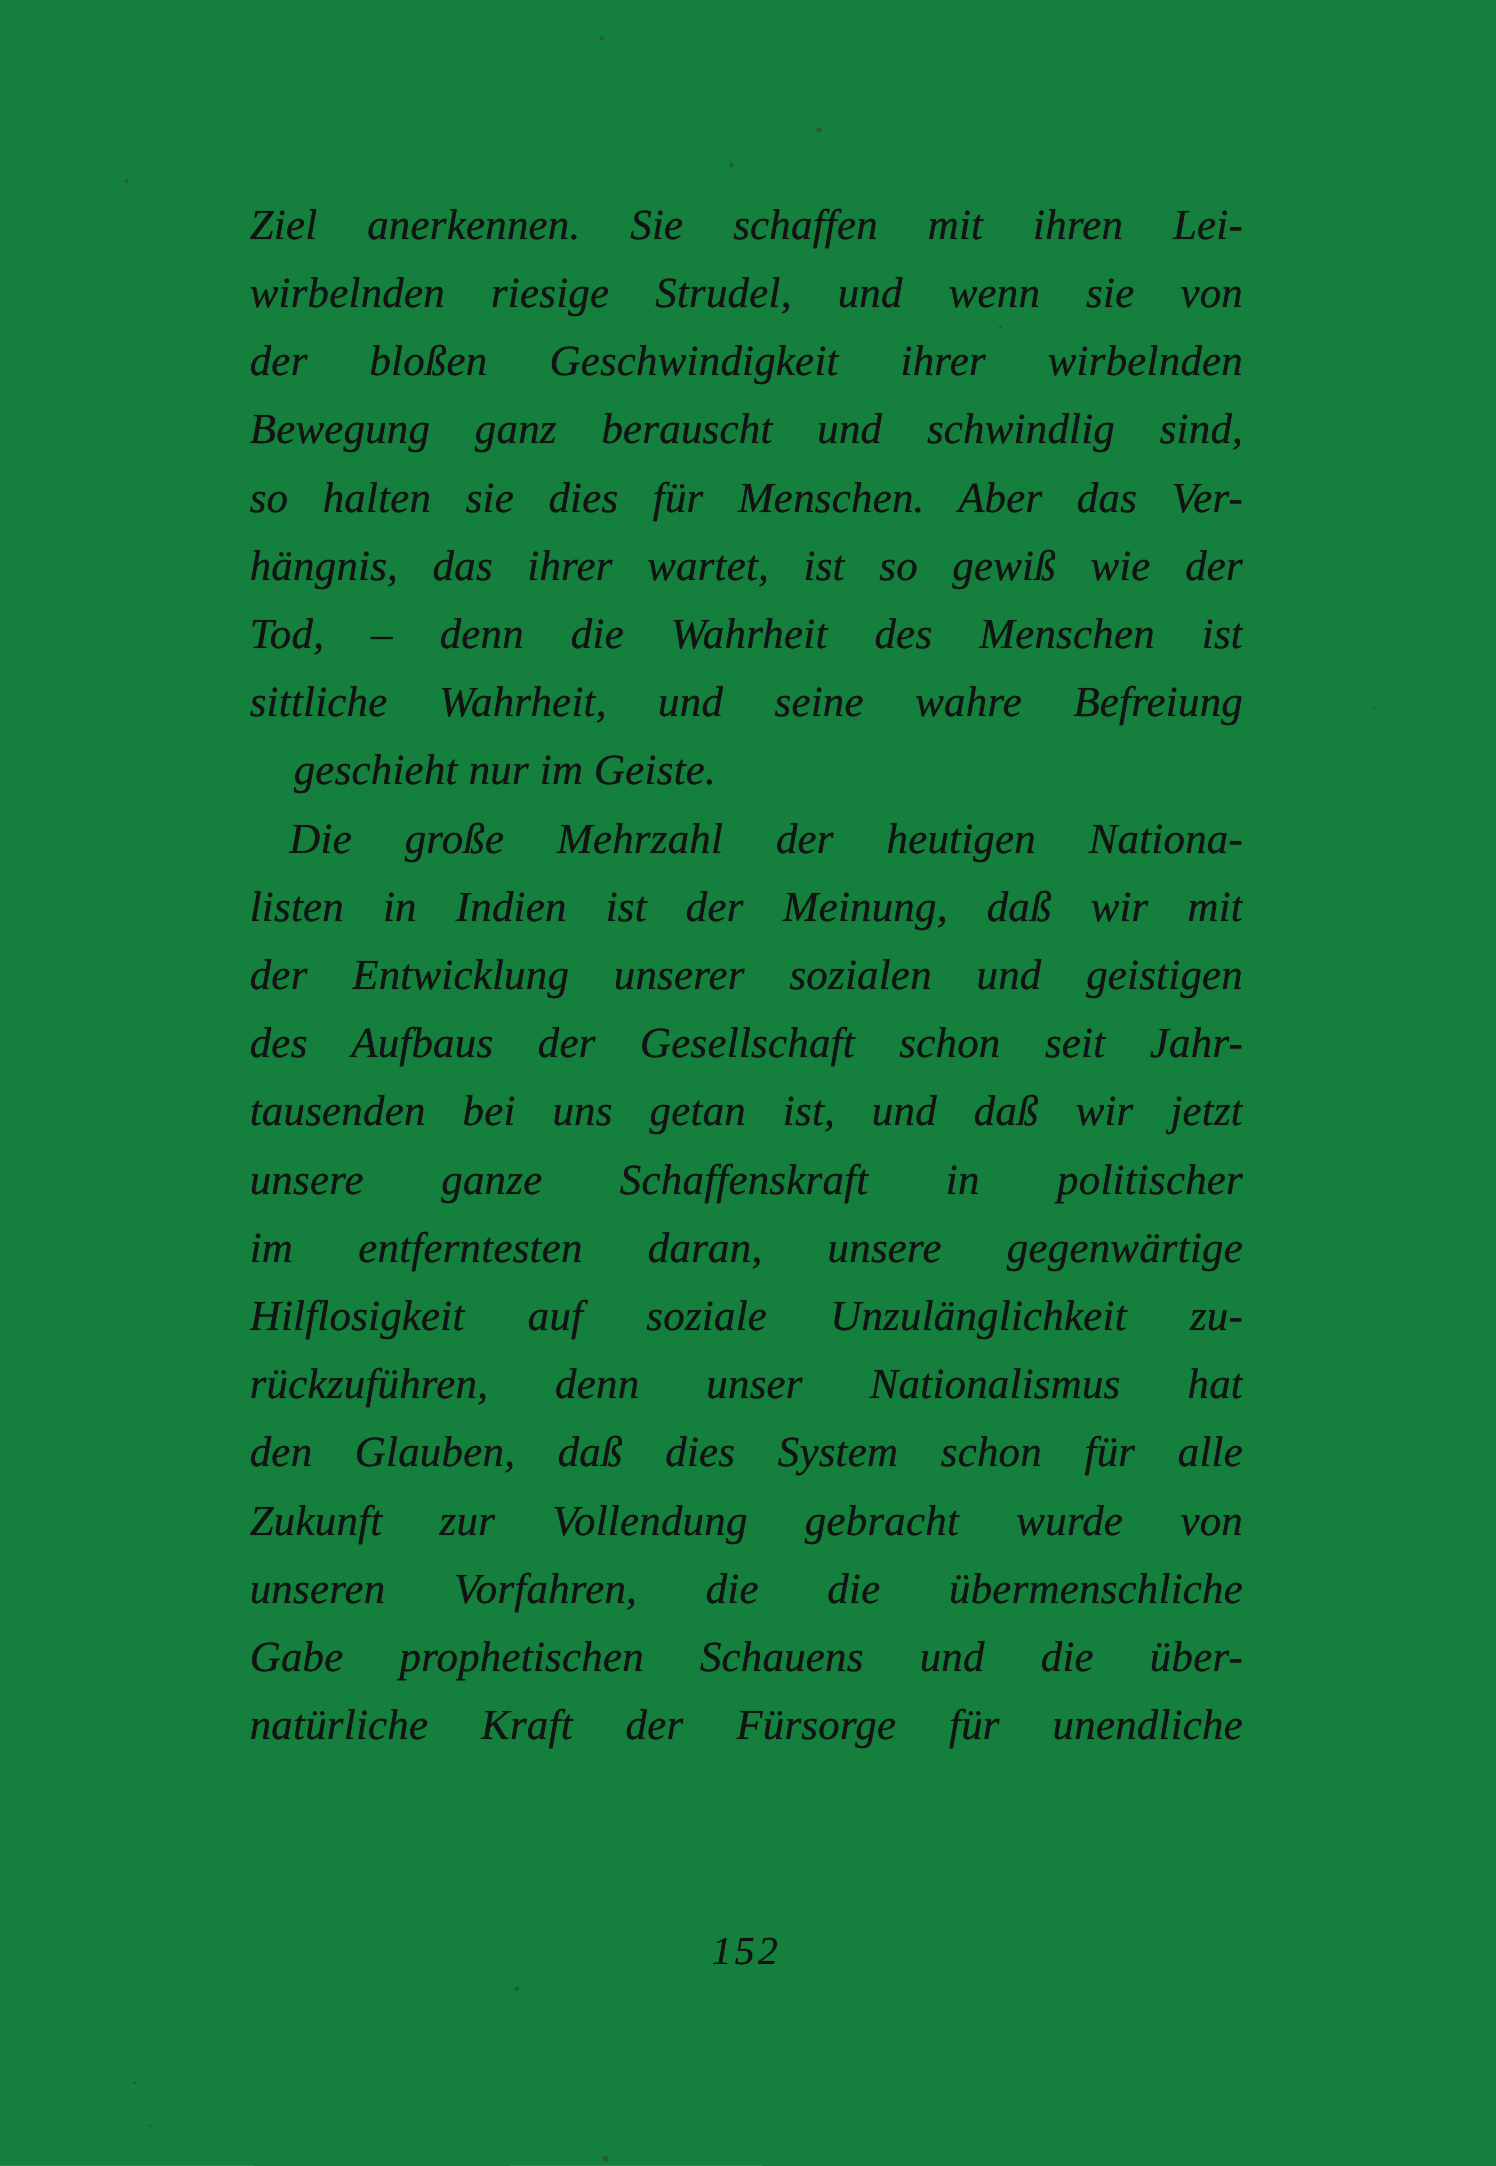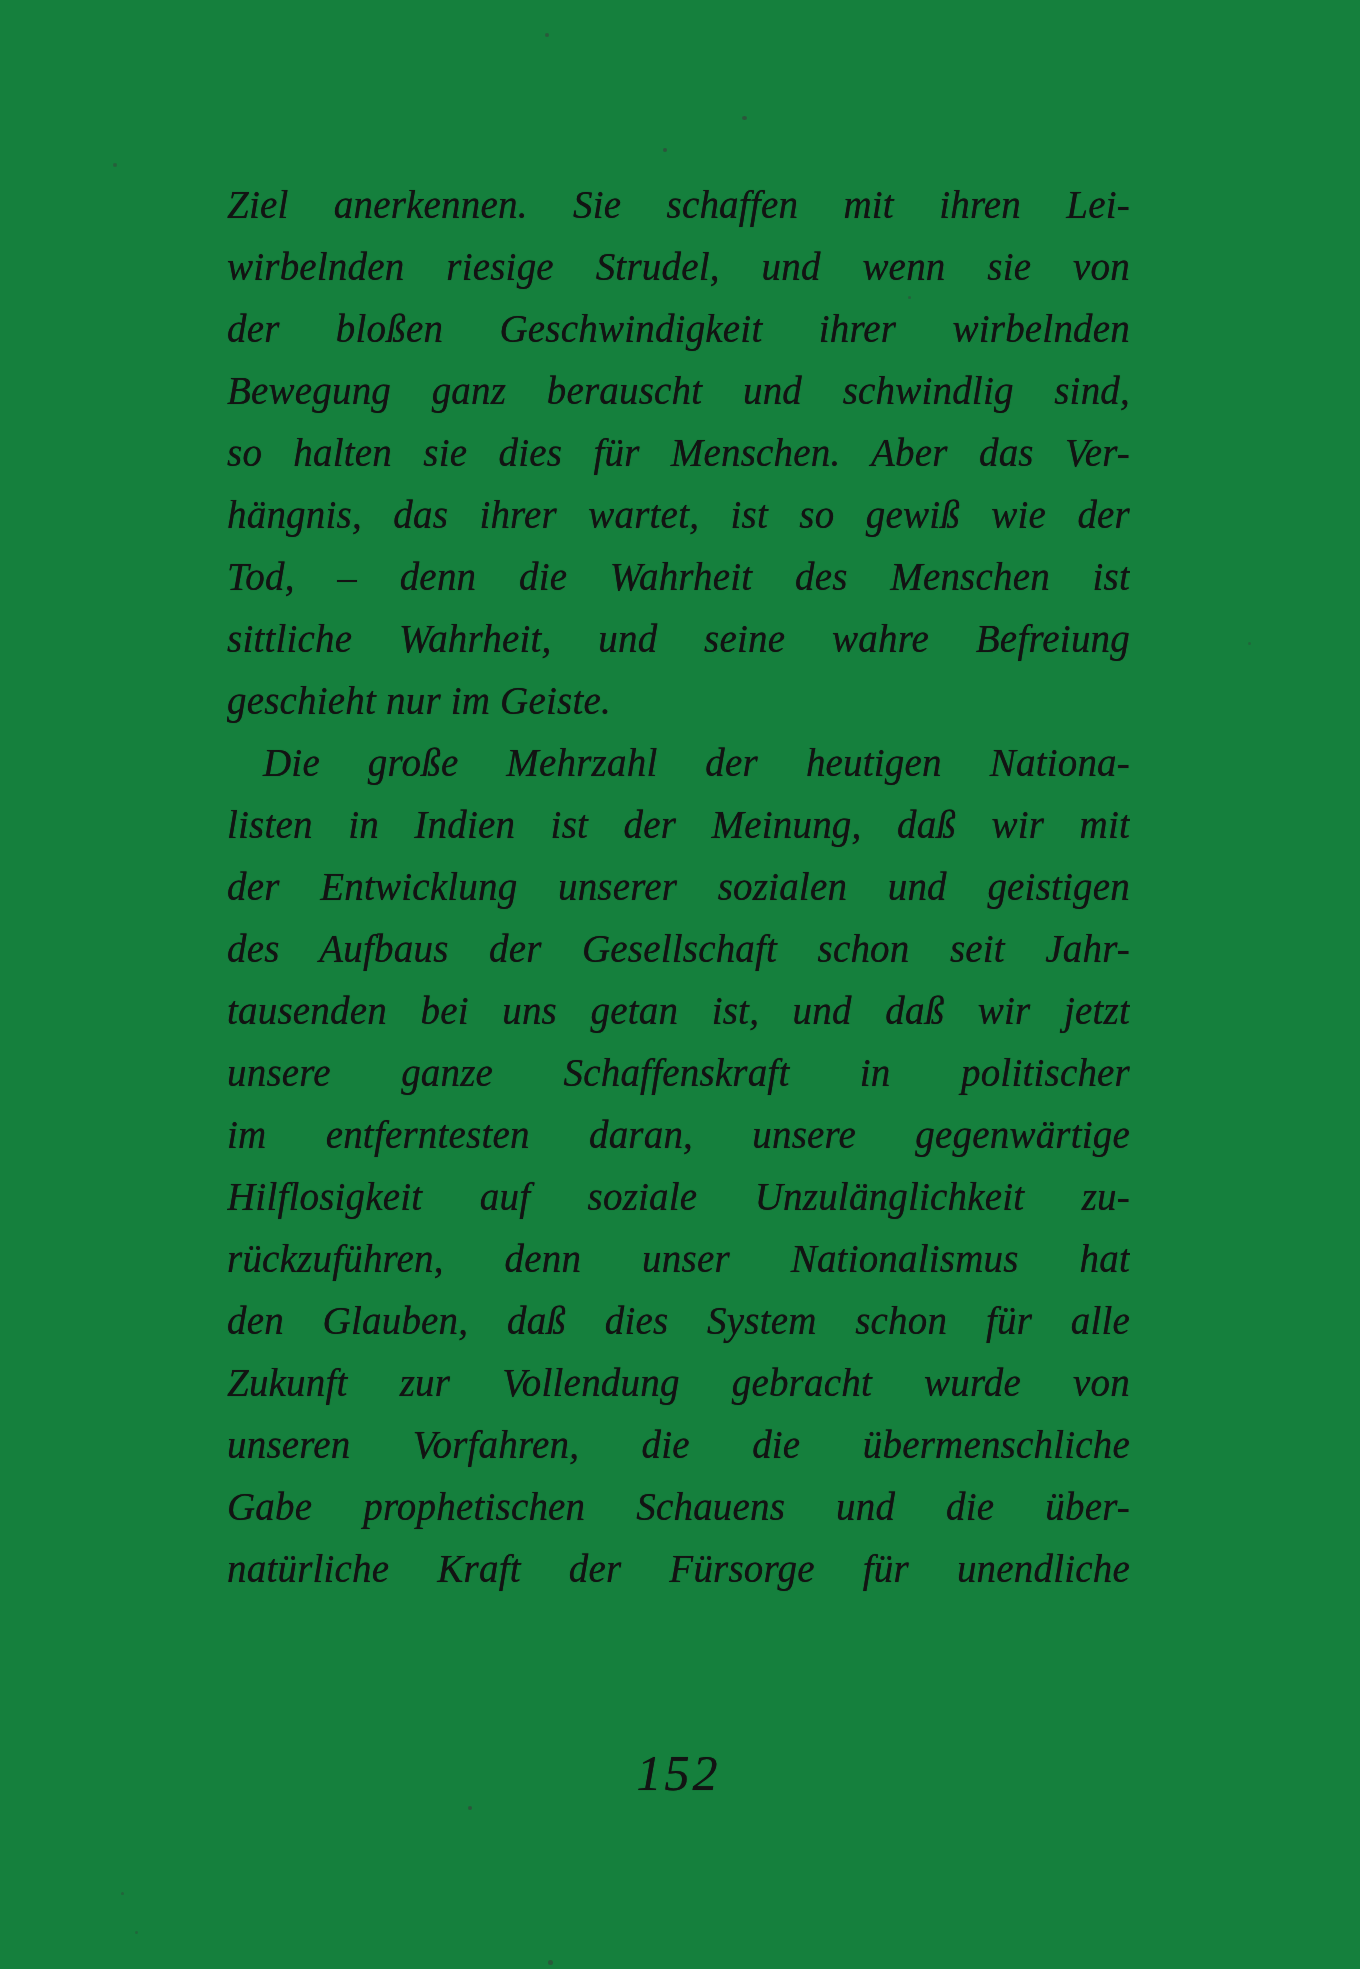--- a/index.html
+++ b/index.html
@@ -35,34 +35,35 @@
     text-align-last: justify;
     text-justify: inter-word;
     letter-spacing: 0.2px;
     text-shadow: 0 0 0.7px rgba(10,10,10,0.85);
     overflow: hidden;
     white-space: nowrap;
   }
   .line.par-end {
     text-align: left;
     text-align-last: left;
+    margin-left: 40px;
   }
   .line.indent {
     padding-left: 36px;
   }
   .page-number {
     position: absolute;
     left: 227px;
     top: 1742px;
     width: 903px;
     height: 62px;
     line-height: 62px;
     text-align: left;
     text-align-last: center;
-    font-size: 50px;
+    font-size: 36px;
     color: #131313;
     letter-spacing: 3px;
     text-shadow: 0 0 0.7px rgba(10,10,10,0.85);
   }
   .speck {
     position: absolute;
     background: #3a3a3a;
     border-radius: 50%;
     display: block;
   }

